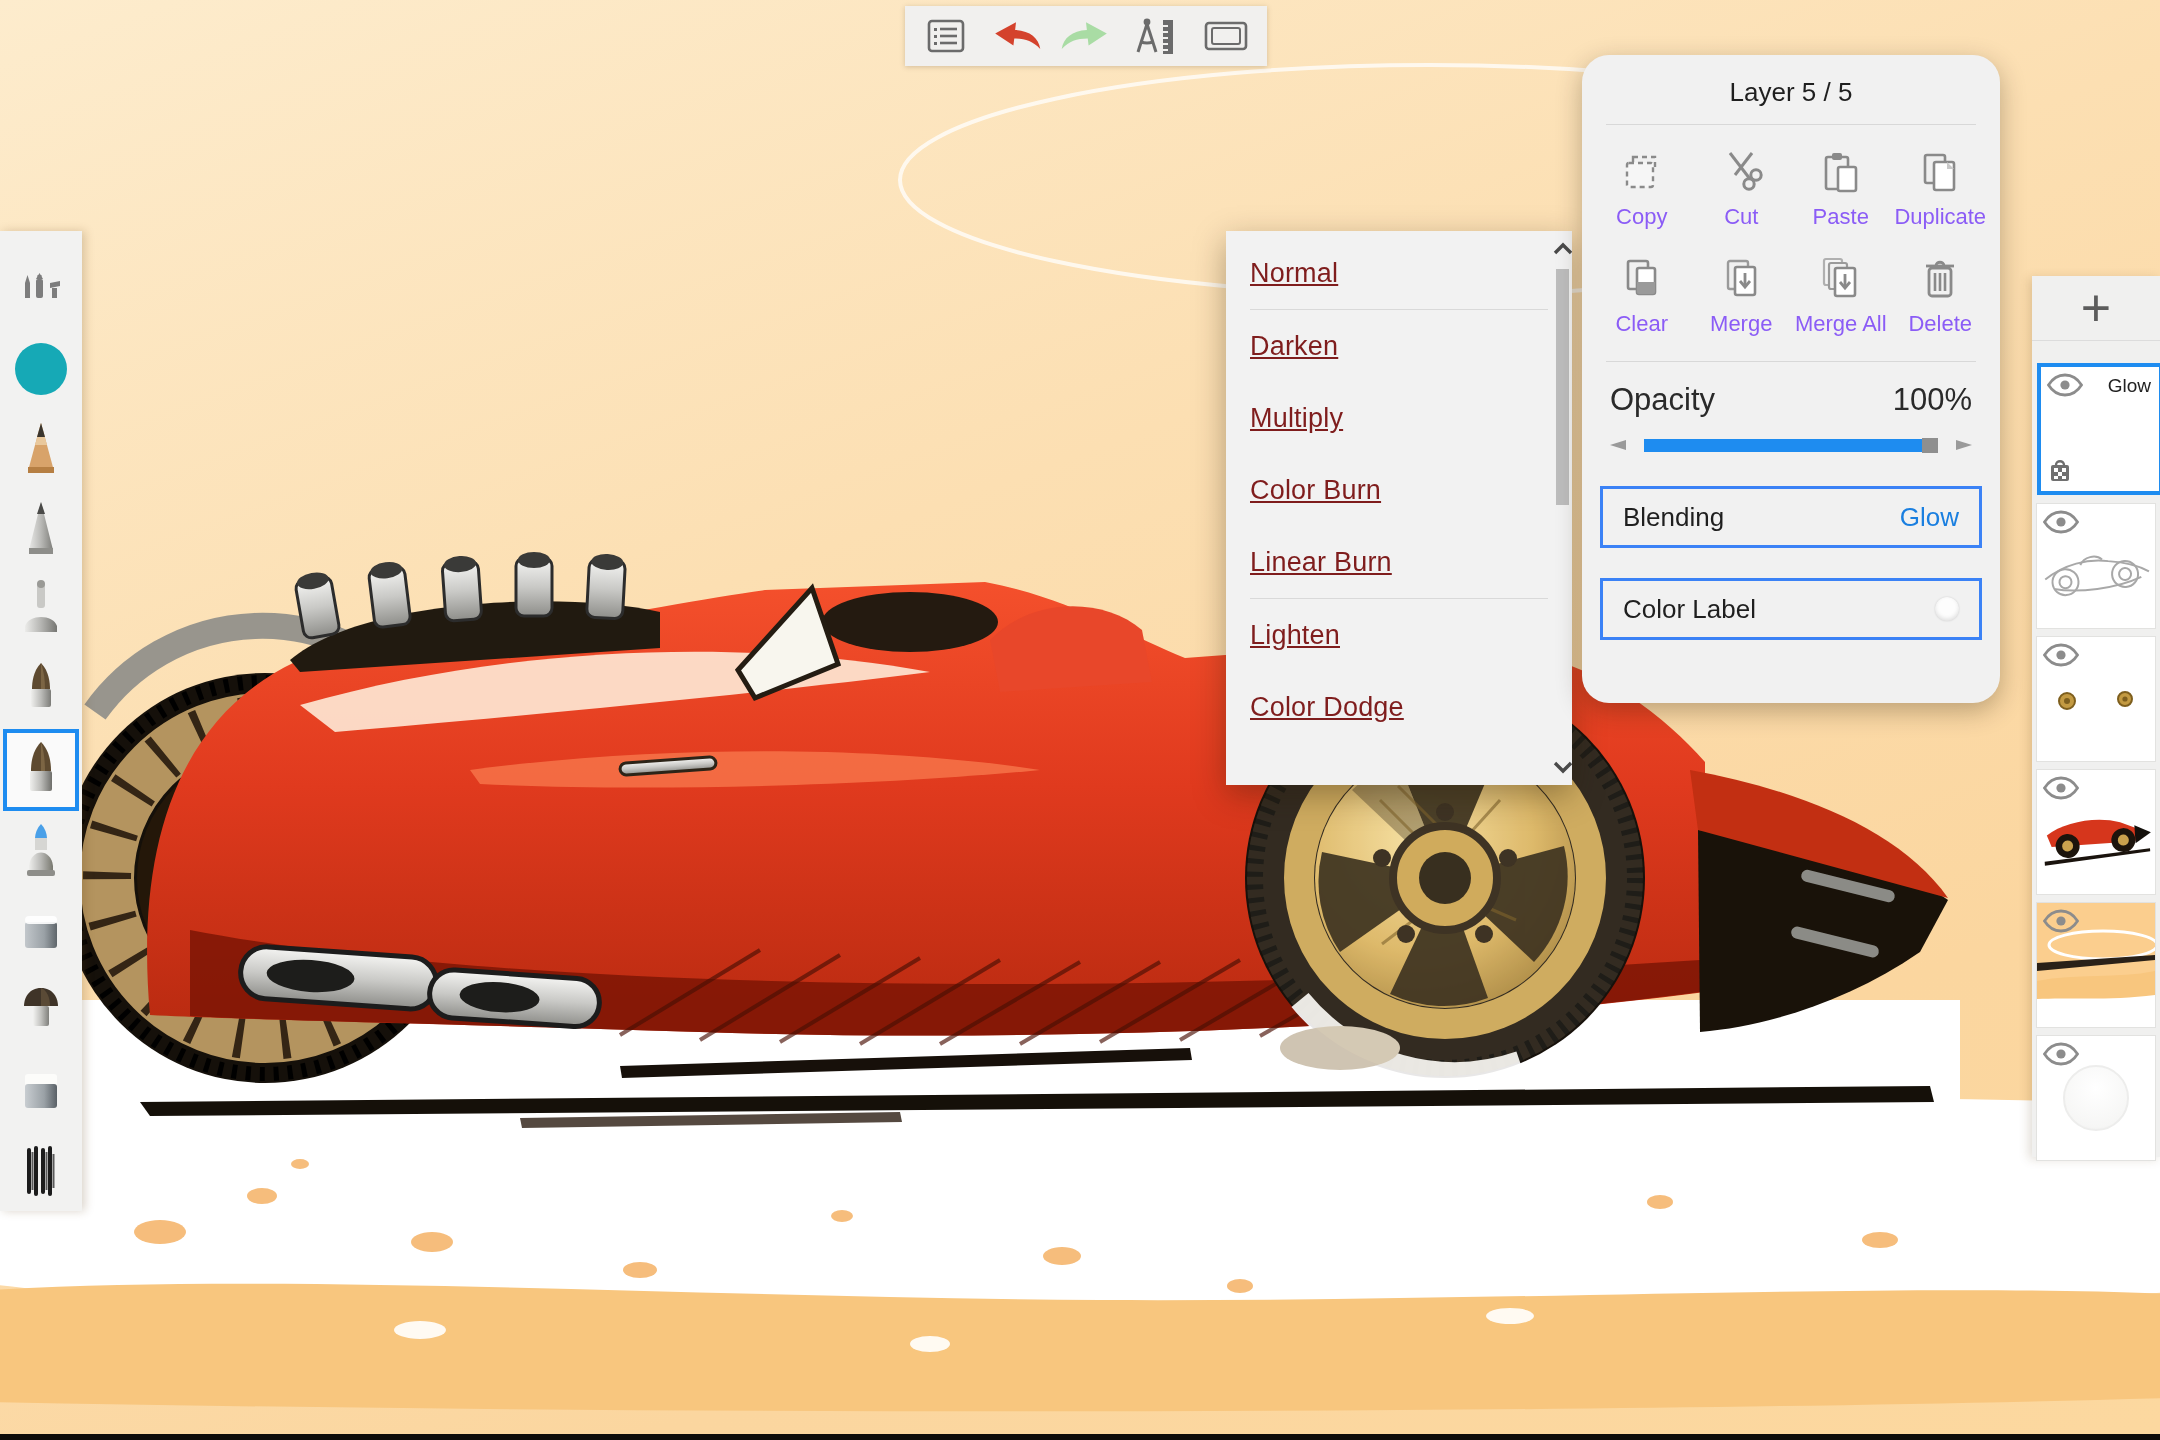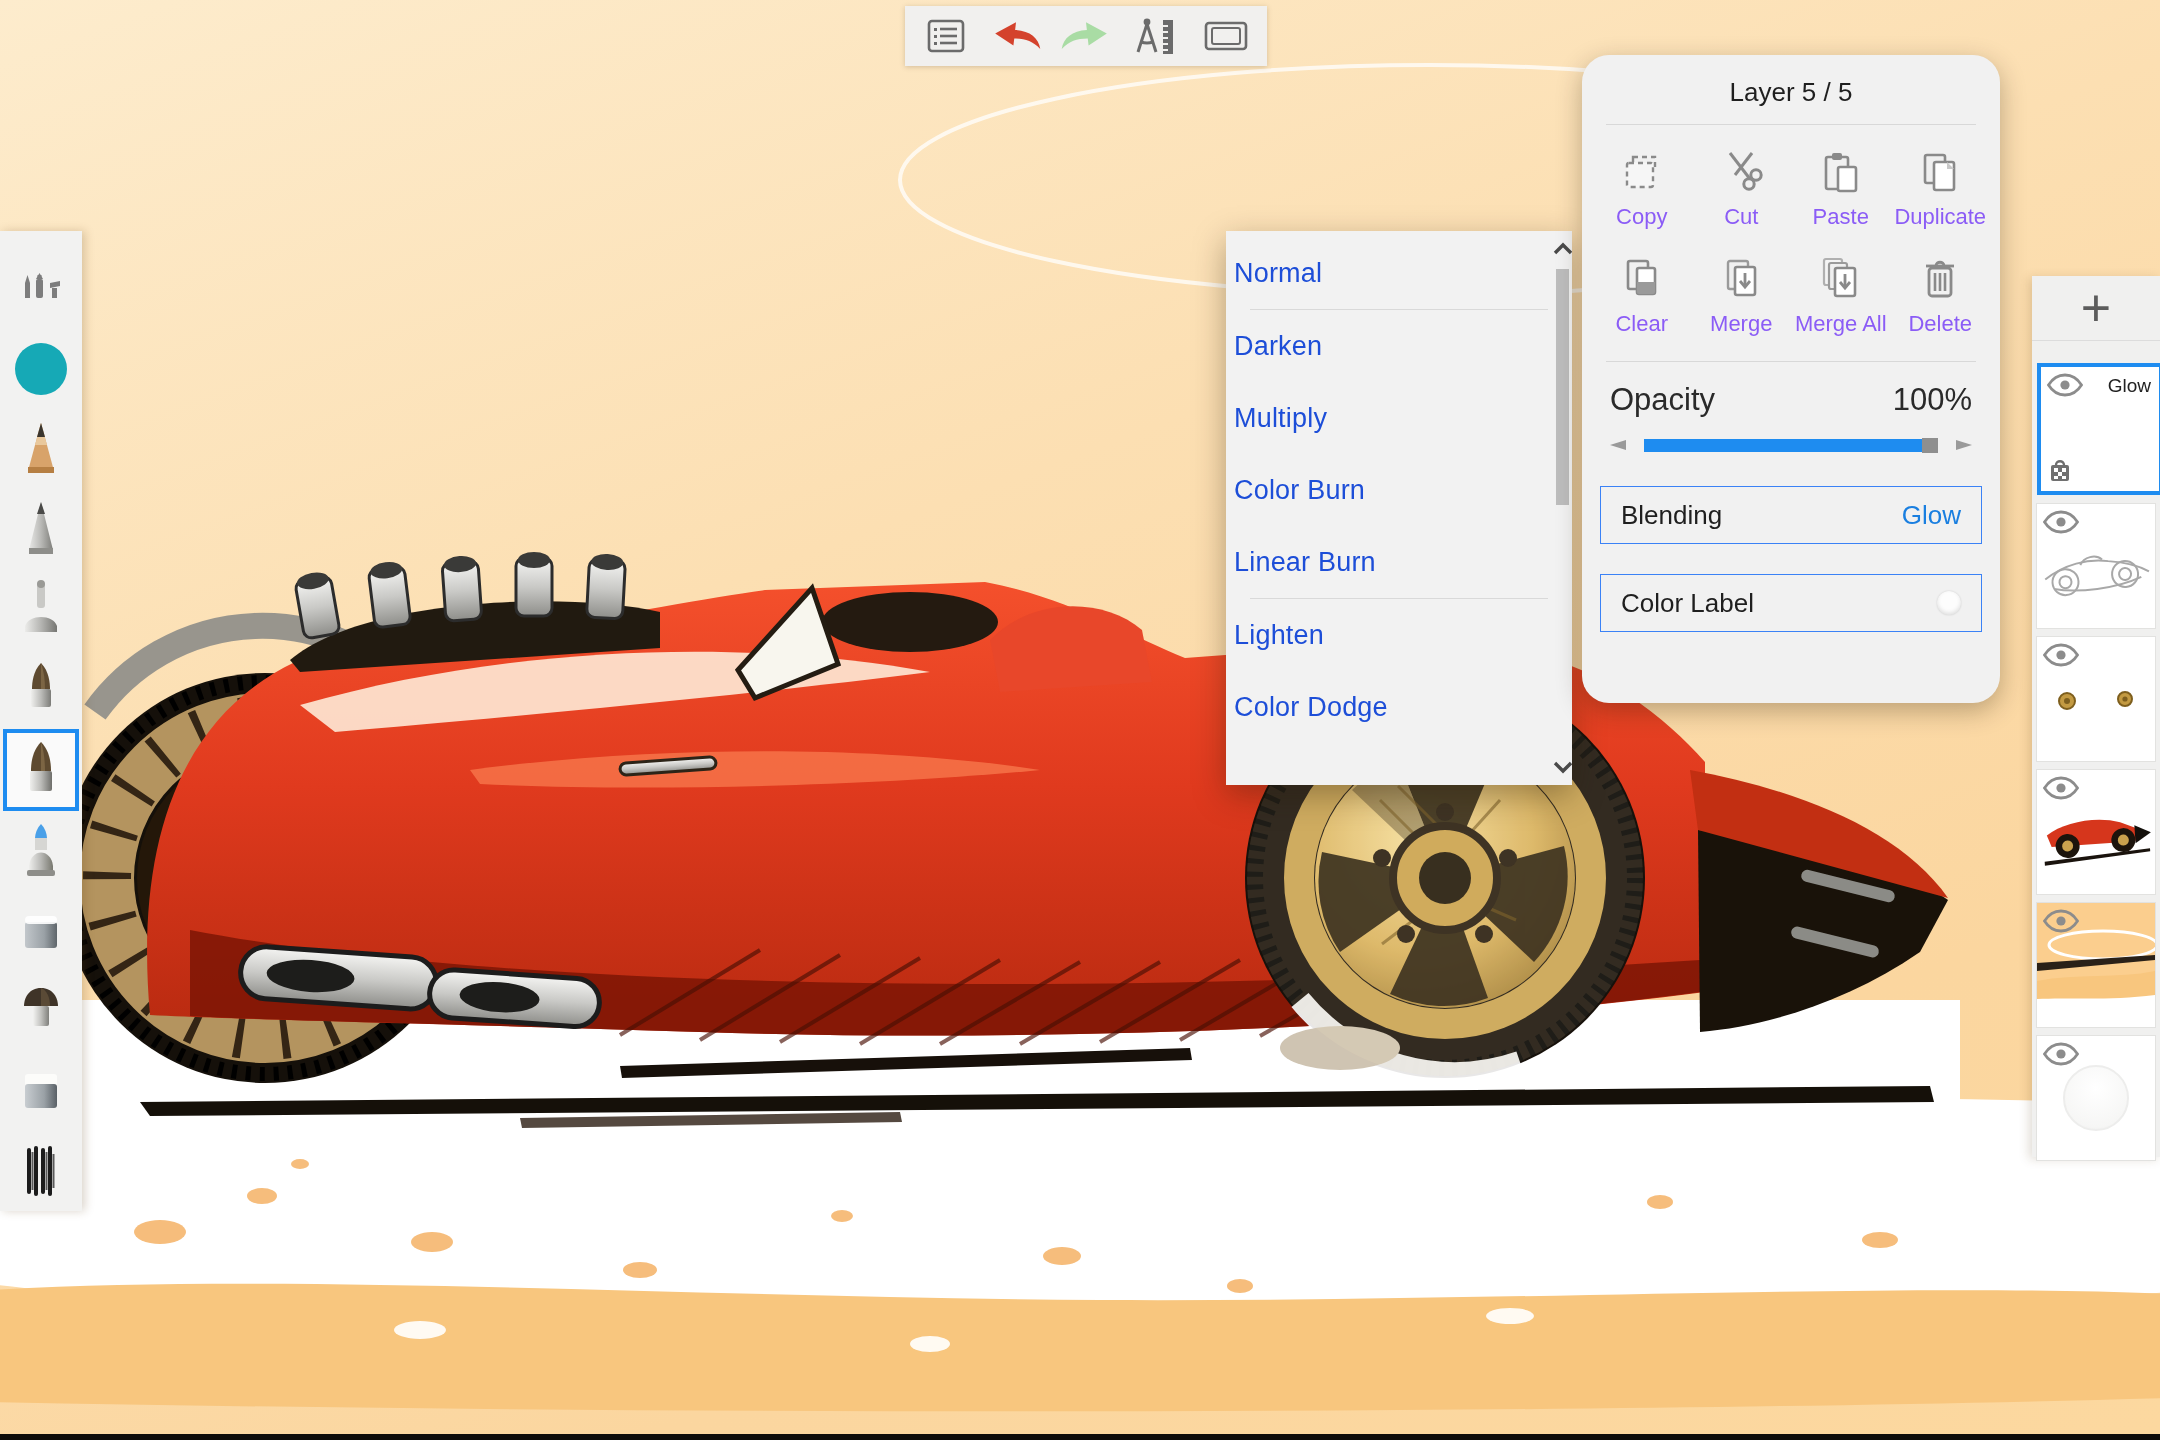--- a/index.html
+++ b/index.html
@@ -15,40 +15,40 @@
   #top-toolbar .tbtn{width:52px;height:48px;display:flex;align-items:center;justify-content:center;}
   
   #tool-rail{left:0;top:231px;width:82px;height:980px;background:#f2f2f1;
     box-shadow:3px 0 9px rgba(90,60,20,.22);display:flex;flex-direction:column;align-items:center;padding-top:18px;box-sizing:border-box;}
   .tool{width:74px;height:80px;display:flex;align-items:center;justify-content:center;flex:0 0 auto;}
   .tool.selected{background:#fafafa;border:4px solid #1e8cf0;box-sizing:border-box;width:76px;height:82px;}
   .puck{width:52px;height:52px;border-radius:50%;}
   
   #blend-menu{left:1226px;top:231px;width:346px;height:554px;background:#f2f2f2;
     box-shadow:0 10px 30px rgba(40,25,5,.35);overflow:hidden;padding-top:6px;box-sizing:border-box;}
-  .menu-item{height:72px;display:flex;align-items:center;padding-left:8px;
-    font-size:27px;color:#1d4ed8;letter-spacing:.2px;}
+  .menu-item{height:72px;display:flex;align-items:center;padding-left:24px;
+    font-size:27px;color:#7f1d1d;letter-spacing:.2px;text-decoration:underline;}
   .menu-divider{height:1px;background:#d9d9d9;margin:0 24px;}
   #menu-scrollbar{position:absolute;top:8px;right:2px;width:15px;height:538px;}
   #menu-scroll-thumb{position:absolute;top:30px;left:1px;width:13px;height:236px;background:#bdbdbd;}
   .chev{position:absolute;left:-3px;width:22px;height:16px;}
   
   #layer-panel{left:1582px;top:55px;width:418px;height:648px;background:#f1f1f1;
     box-shadow:0 8px 26px rgba(40,25,5,.30);box-sizing:border-box;border-radius:27px;}
   #layer-panel .title{margin-top:22px;text-align:center;font-size:26px;color:#1f1f1f;}
   .hline{height:1px;background:#d8d8d8;margin:0 24px;}
   .actions{display:grid;grid-template-columns:repeat(4,1fr);padding:0 10px;}
   .action{display:flex;flex-direction:column;align-items:center;gap:9px;cursor:default;}
   .action .lbl{font-size:22px;color:#8b5cf6;white-space:nowrap;}
   .oprow{display:flex;justify-content:space-between;padding:0 28px;font-size:31px;color:#2a2a2a;}
   .sliderrow{display:flex;align-items:center;padding:0 24px;margin-top:20px;}
   .slide-arrow{width:22px;height:14px;flex:0 0 auto;}
   .track{position:relative;flex:1;height:13px;margin:0 16px;background:#1e8cf0;}
   .thumb{position:absolute;right:0;top:-1px;width:16px;height:15px;background:#8f8f8f;}
-  .boxrow{margin:0 18px;border:1px solid #3b82f6;height:56px;display:flex;align-items:center;
+  .boxrow{margin:0 18px;border:3px solid #3b82f6;height:56px;display:flex;align-items:center;
     justify-content:space-between;padding:0 20px;font-size:26px;color:#1f1f1f;}
   .linkval{color:#1a7fe0;}
   .color-dot{width:24px;height:24px;border-radius:50%;background:#fdfdfd;box-shadow:inset 0 -2px 4px rgba(0,0,0,.12),0 0 2px rgba(0,0,0,.15);}
   
   #layers-strip{left:2032px;top:276px;width:128px;height:881px;background:#f0f0ef;
     box-shadow:-3px 2px 10px rgba(90,60,20,.18);box-sizing:border-box;}
   #add-layer{height:64px;display:flex;align-items:center;justify-content:center;
     font-size:52px;font-weight:100;color:#5c5c5c;border-bottom:1px solid #dcdcdc;}
   #tiles{padding:22px 5px 0 5px;}
   .tile{position:relative;width:118px;height:124px;background:#ffffff;margin:0 auto 9px auto;

